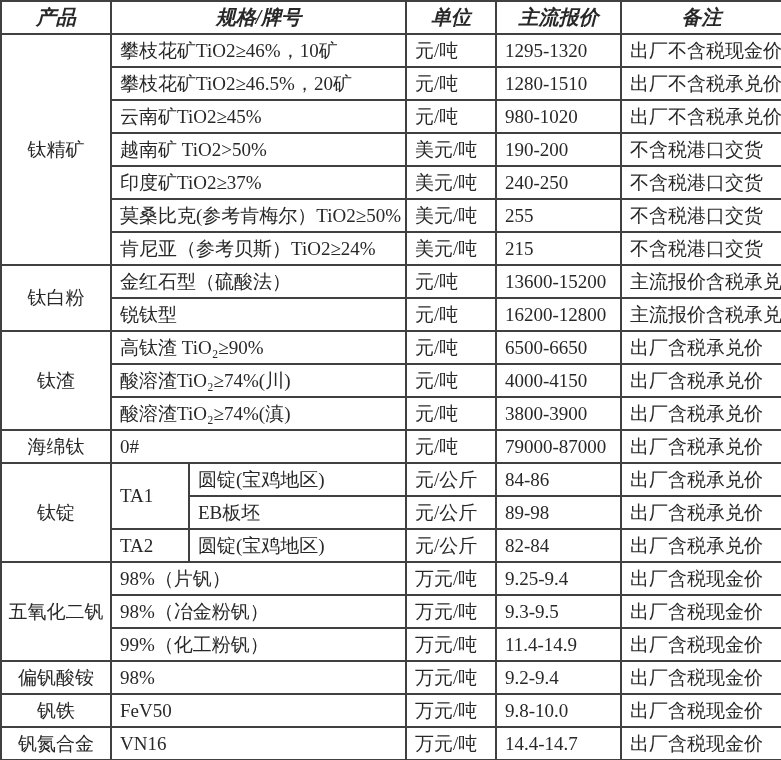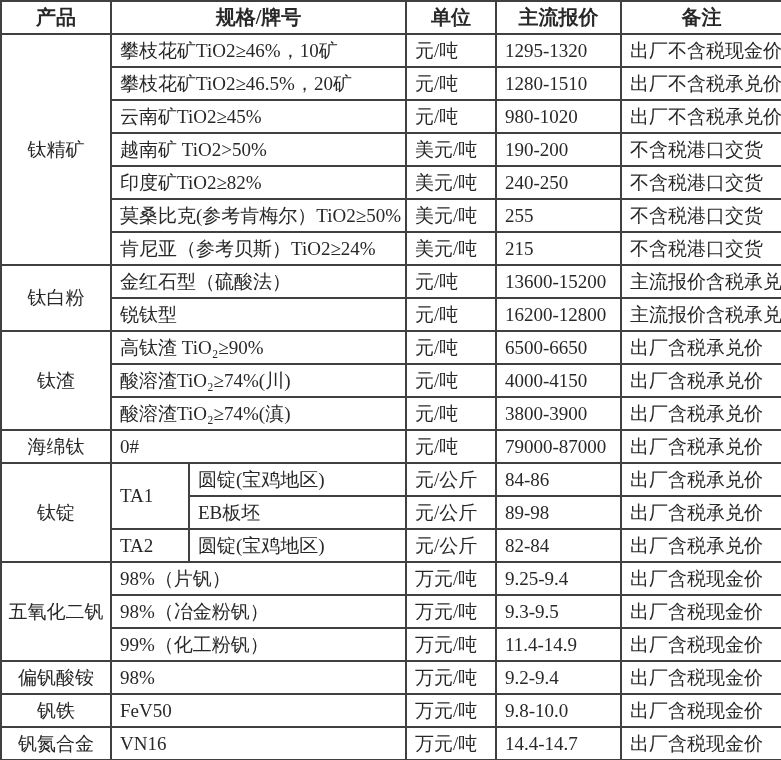--- a/index.html
+++ b/index.html
@@ -26,21 +26,21 @@
   col.c-price{width:125px;}
   col.c-note{width:161px;}
   tr{height:33px;}
   th,td{
     border:2px solid var(--border);
     overflow:hidden;white-space:nowrap;
     vertical-align:middle;
     padding:0;
   }
   th{
-    font-size:20px;font-weight:bold;text-align:center;
+    font-size:20px;font-weight:bold;text-align:center;font-style:italic;
   }
   td{
     font-size:19px;text-align:left;padding:0 3px 0 8px;
   }
   td.product{
     text-align:center;padding:0 2px;
   }
 </style>
 </head>
 <body>
@@ -83,21 +83,21 @@
         <td class="price">980-1020</td>
         <td class="note">出厂不含税承兑价</td>
       </tr>
       <tr>
         <td class="spec" colspan="2">越南矿 TiO2&gt;50%</td>
         <td class="unit">美元/吨</td>
         <td class="price">190-200</td>
         <td class="note">不含税港口交货</td>
       </tr>
       <tr>
-        <td class="spec" colspan="2">印度矿TiO2≥82%</td>
+        <td class="spec" colspan="2">印度矿TiO2≥37%</td>
         <td class="unit">美元/吨</td>
         <td class="price">240-250</td>
         <td class="note">不含税港口交货</td>
       </tr>
       <tr>
         <td class="spec" colspan="2">莫桑比克(参考肯梅尔）TiO2≥50%</td>
         <td class="unit">美元/吨</td>
         <td class="price">255</td>
         <td class="note">不含税港口交货</td>
       </tr>

